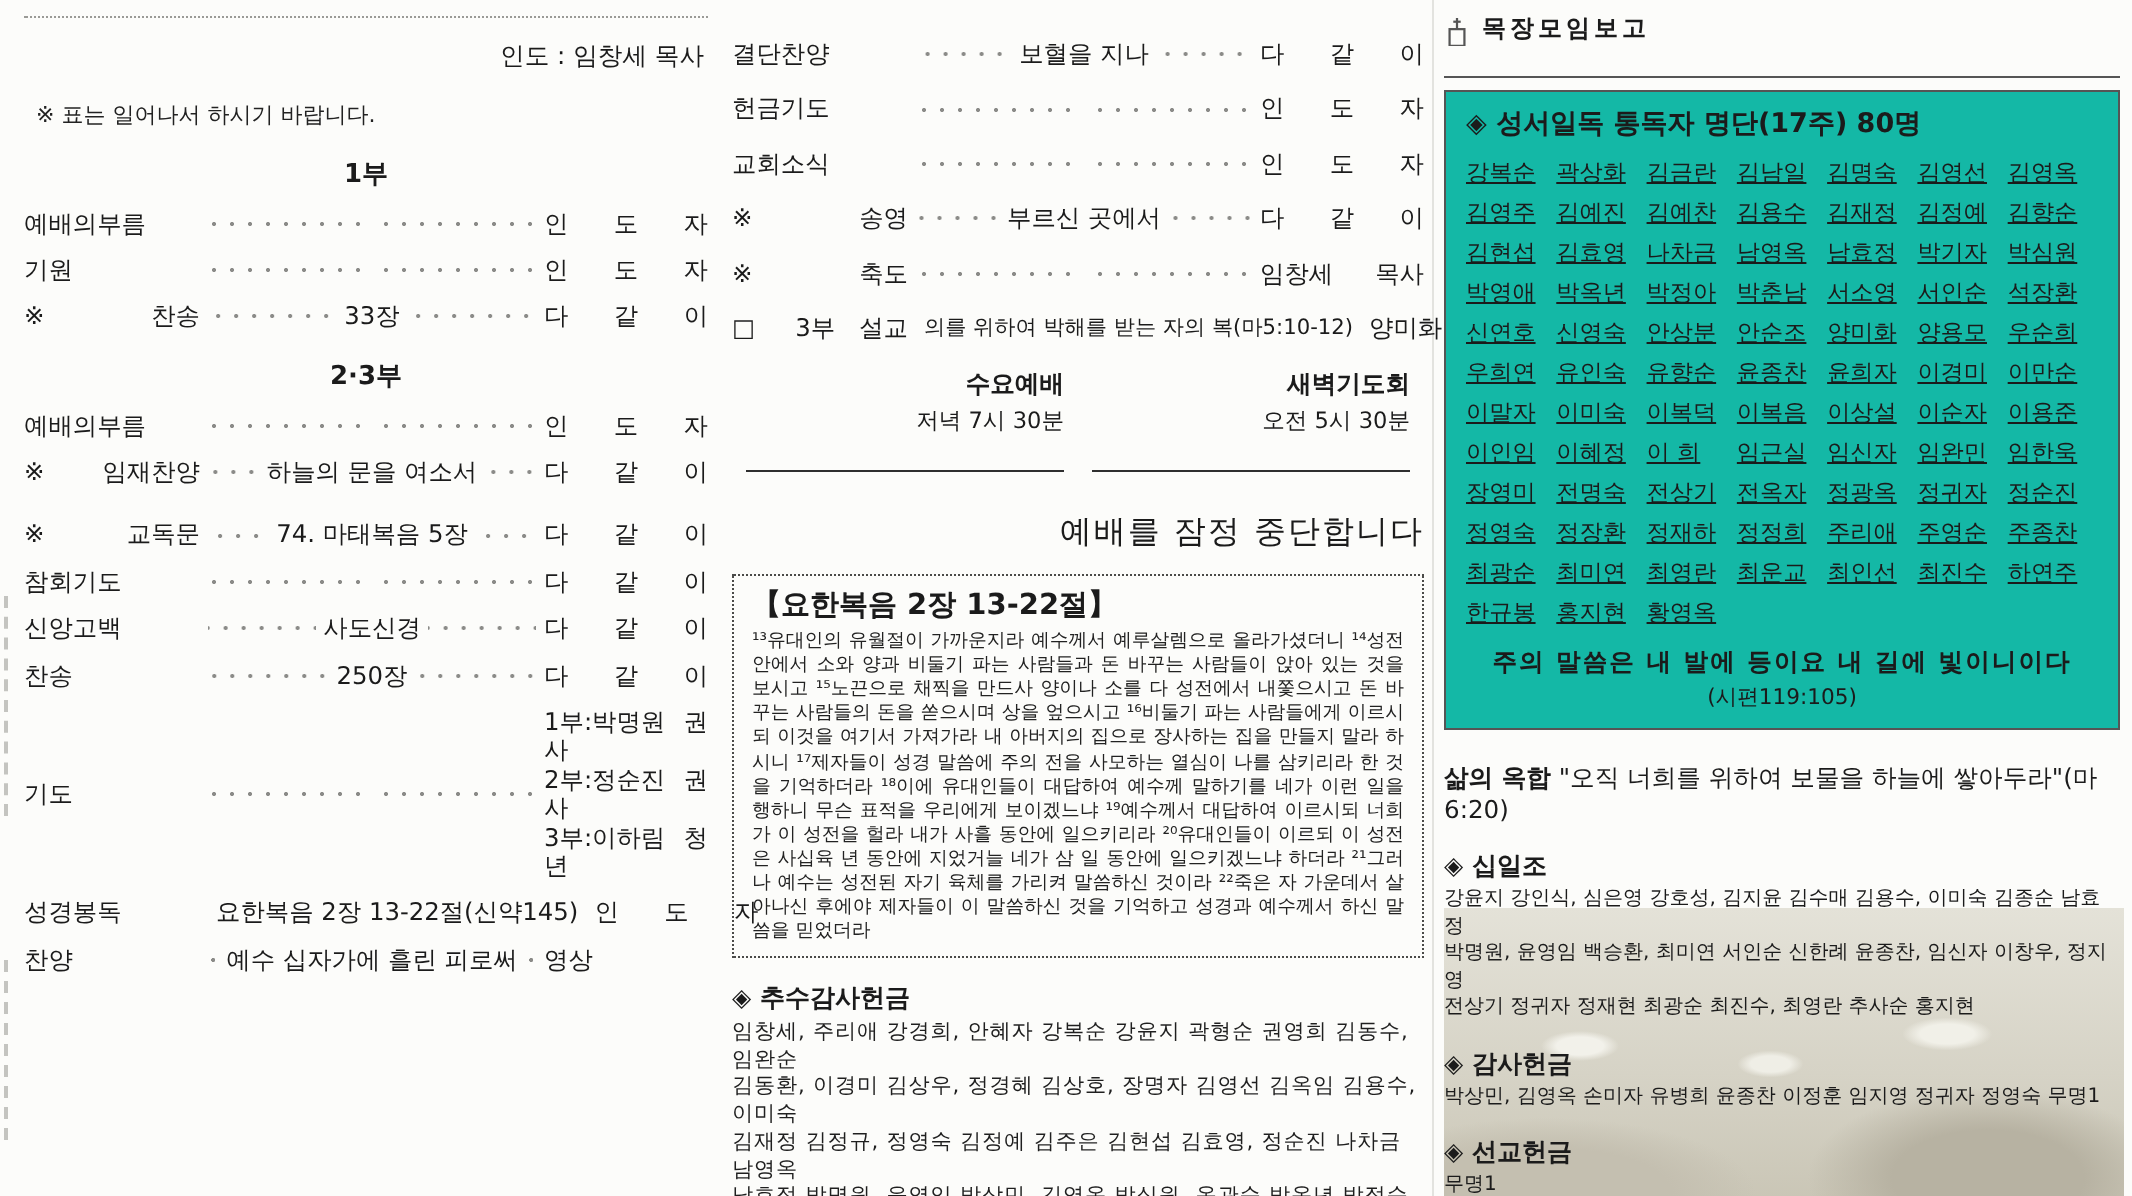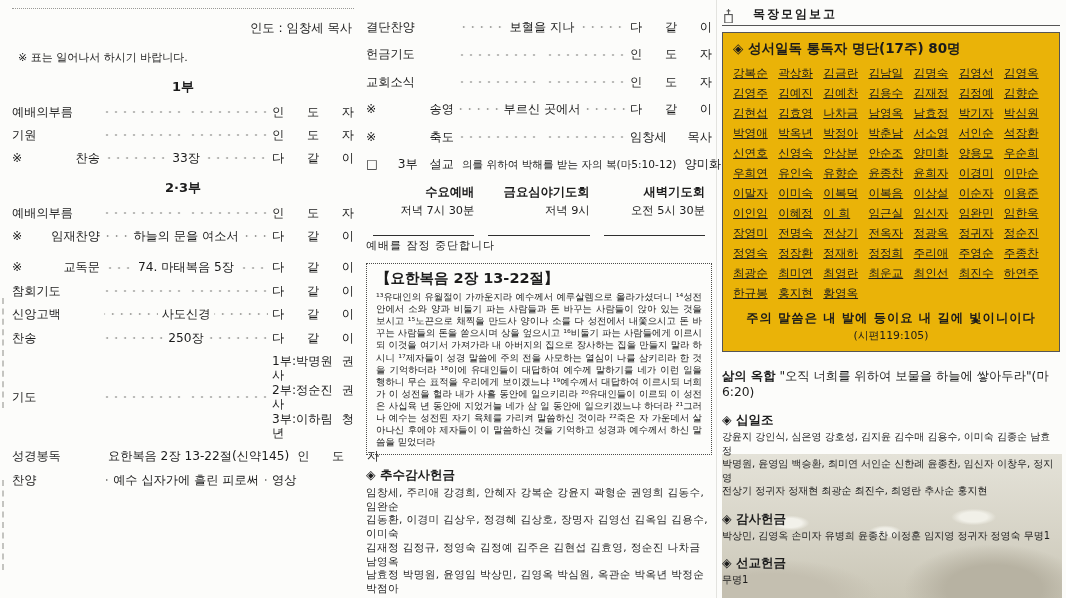--- a/index.html
+++ b/index.html
@@ -33,34 +33,34 @@
   .w-mid{flex:none;max-width:62%;text-align:center;white-space:pre-line;}
   .w-mid:empty{max-width:0;}
   .w-right{width:82px;flex:none;white-space:pre-wrap;text-align:justify;text-align-last:justify;}
 
   
   .mid-orders .w-row{margin-bottom:13px;}
   .schedule{display:flex;margin-top:6px;}
   .sched-item{flex:1;text-align:right;border-bottom:1.8px solid #2f2f2f;margin:0 7px;padding-bottom:17px;}
   .sched-name{font-weight:bold;font-size:12.3px;}
   .sched-time{font-size:11.3px;margin-top:2px;}
-  .sched-notice{text-align:left;font-size:11px;margin-top:2px;letter-spacing:1px;}
+  .sched-notice{text-align:right;font-size:16px;margin-top:20px;letter-spacing:1px;}
 
   .scripture-box{border:1.6px dotted #4a4a48;margin-top:10px;padding:5px 9px 6px 9px;}
   .scripture-title{font-weight:bold;font-size:14.5px;margin-bottom:3px;}
   .scripture-body{font-size:9.4px;line-height:1.28;text-align:justify;color:#222;}
 
   .section-title{font-weight:bold;font-size:12.5px;margin:12px 0 2px 0;}
   .names-block{font-size:10.6px;line-height:1.3;white-space:pre-line;color:#1f1f1f;}
   .thanksgiving .names-block{letter-spacing:0.4px;}
 
   
-  .report-head{display:flex;align-items:flex-end;gap:18px;border-bottom:1.3px solid #555;padding-bottom:2px;margin-bottom:6px;}
+  .report-head{display:flex;align-items:flex-end;gap:6px;border-bottom:1.3px solid #555;padding-bottom:15px;margin-bottom:6px;}
   .report-title{font-size:12px;font-weight:bold;letter-spacing:2px;}
-  .readers-box{border:1.2px solid #555;padding:7px 10px 8px 10px;background:#eab308;}
+  .readers-box{border:1.2px solid #555;padding:7px 10px 8px 10px;background:#14b8a6;}
   .readers-title{font-weight:bold;font-size:13.5px;margin-bottom:8px;}
   .readers-grid{display:grid;grid-template-columns:repeat(7,1fr);row-gap:5px;font-size:11.6px;text-decoration:underline;}
   .readers-grid span{white-space:nowrap;}
   .readers-verse{text-align:center;font-weight:bold;font-size:12.3px;margin-top:9px;letter-spacing:1px;}
   .readers-ref{text-align:center;font-size:10.8px;margin-top:2px;}
   .motto{font-size:12.3px;margin:16px 0 4px 0;}
   .motto-lead{font-weight:bold;}
   .offer-section{position:relative;z-index:1;margin-top:13px;}
   .offer-title{font-weight:bold;font-size:12.5px;margin-bottom:1px;}
   .offer-names{font-size:10px;line-height:1.35;white-space:pre-line;}
@@ -248,24 +248,20 @@
         </div>
       </div>
 
     <div class="schedule">
 
         <div class="sched-item">
           <div class="sched-name">수요예배</div>
           <div class="sched-time">저녁 7시 30분</div>
         </div>
 
-        <div class="sched-item">
-          <div class="sched-name">금요심야기도회</div>
-          <div class="sched-time">저녁 9시</div>
-        </div>
 
         <div class="sched-item">
           <div class="sched-name">새벽기도회</div>
           <div class="sched-time">오전 5시 30분</div>
         </div>
       </div>
     <div class="sched-notice">예배를 잠정 중단합니다</div>
 
     <div class="scripture-box">
       <div class="scripture-title">【요한복음 2장 13-22절】</div>

